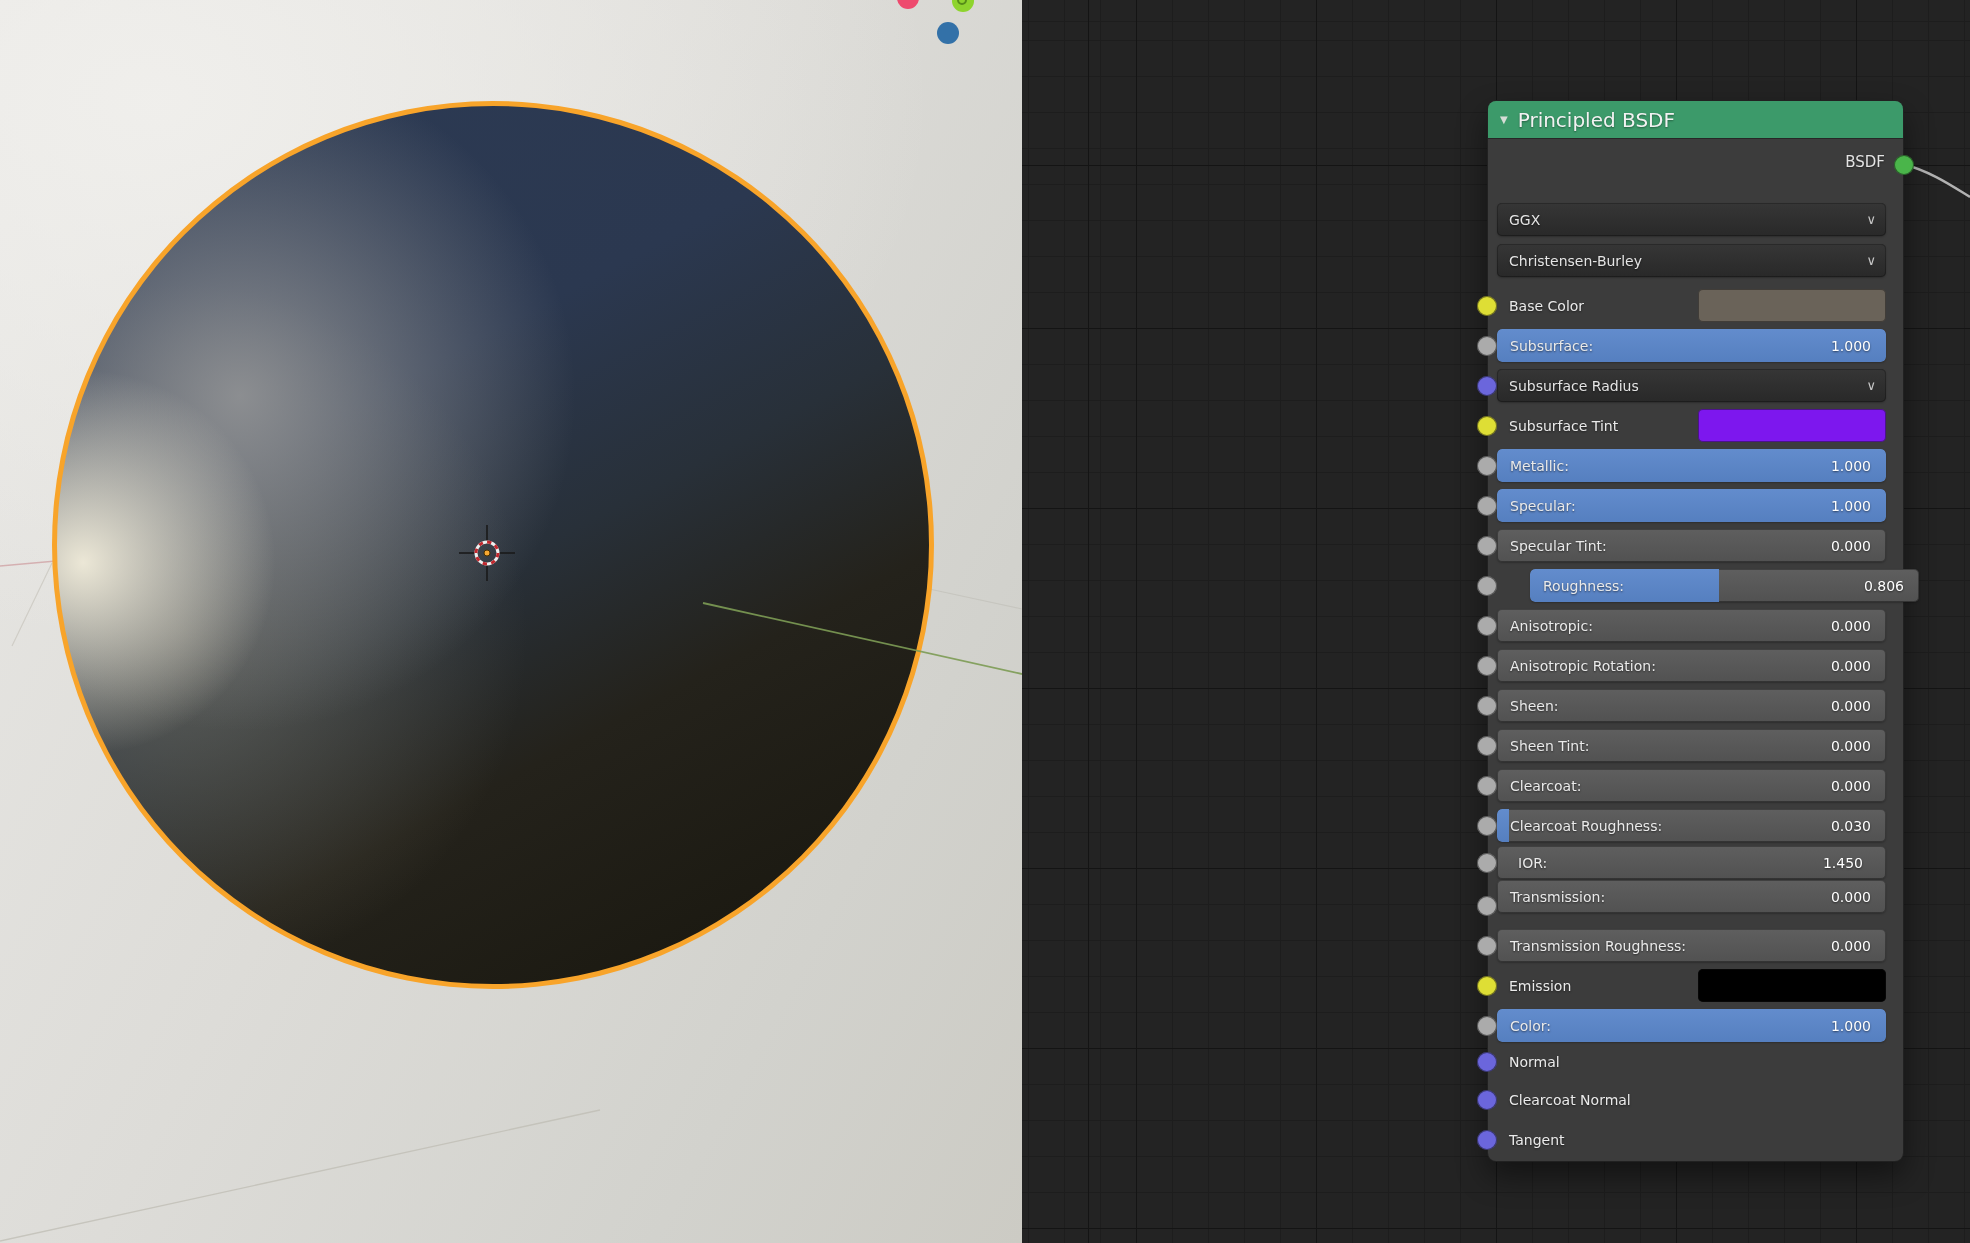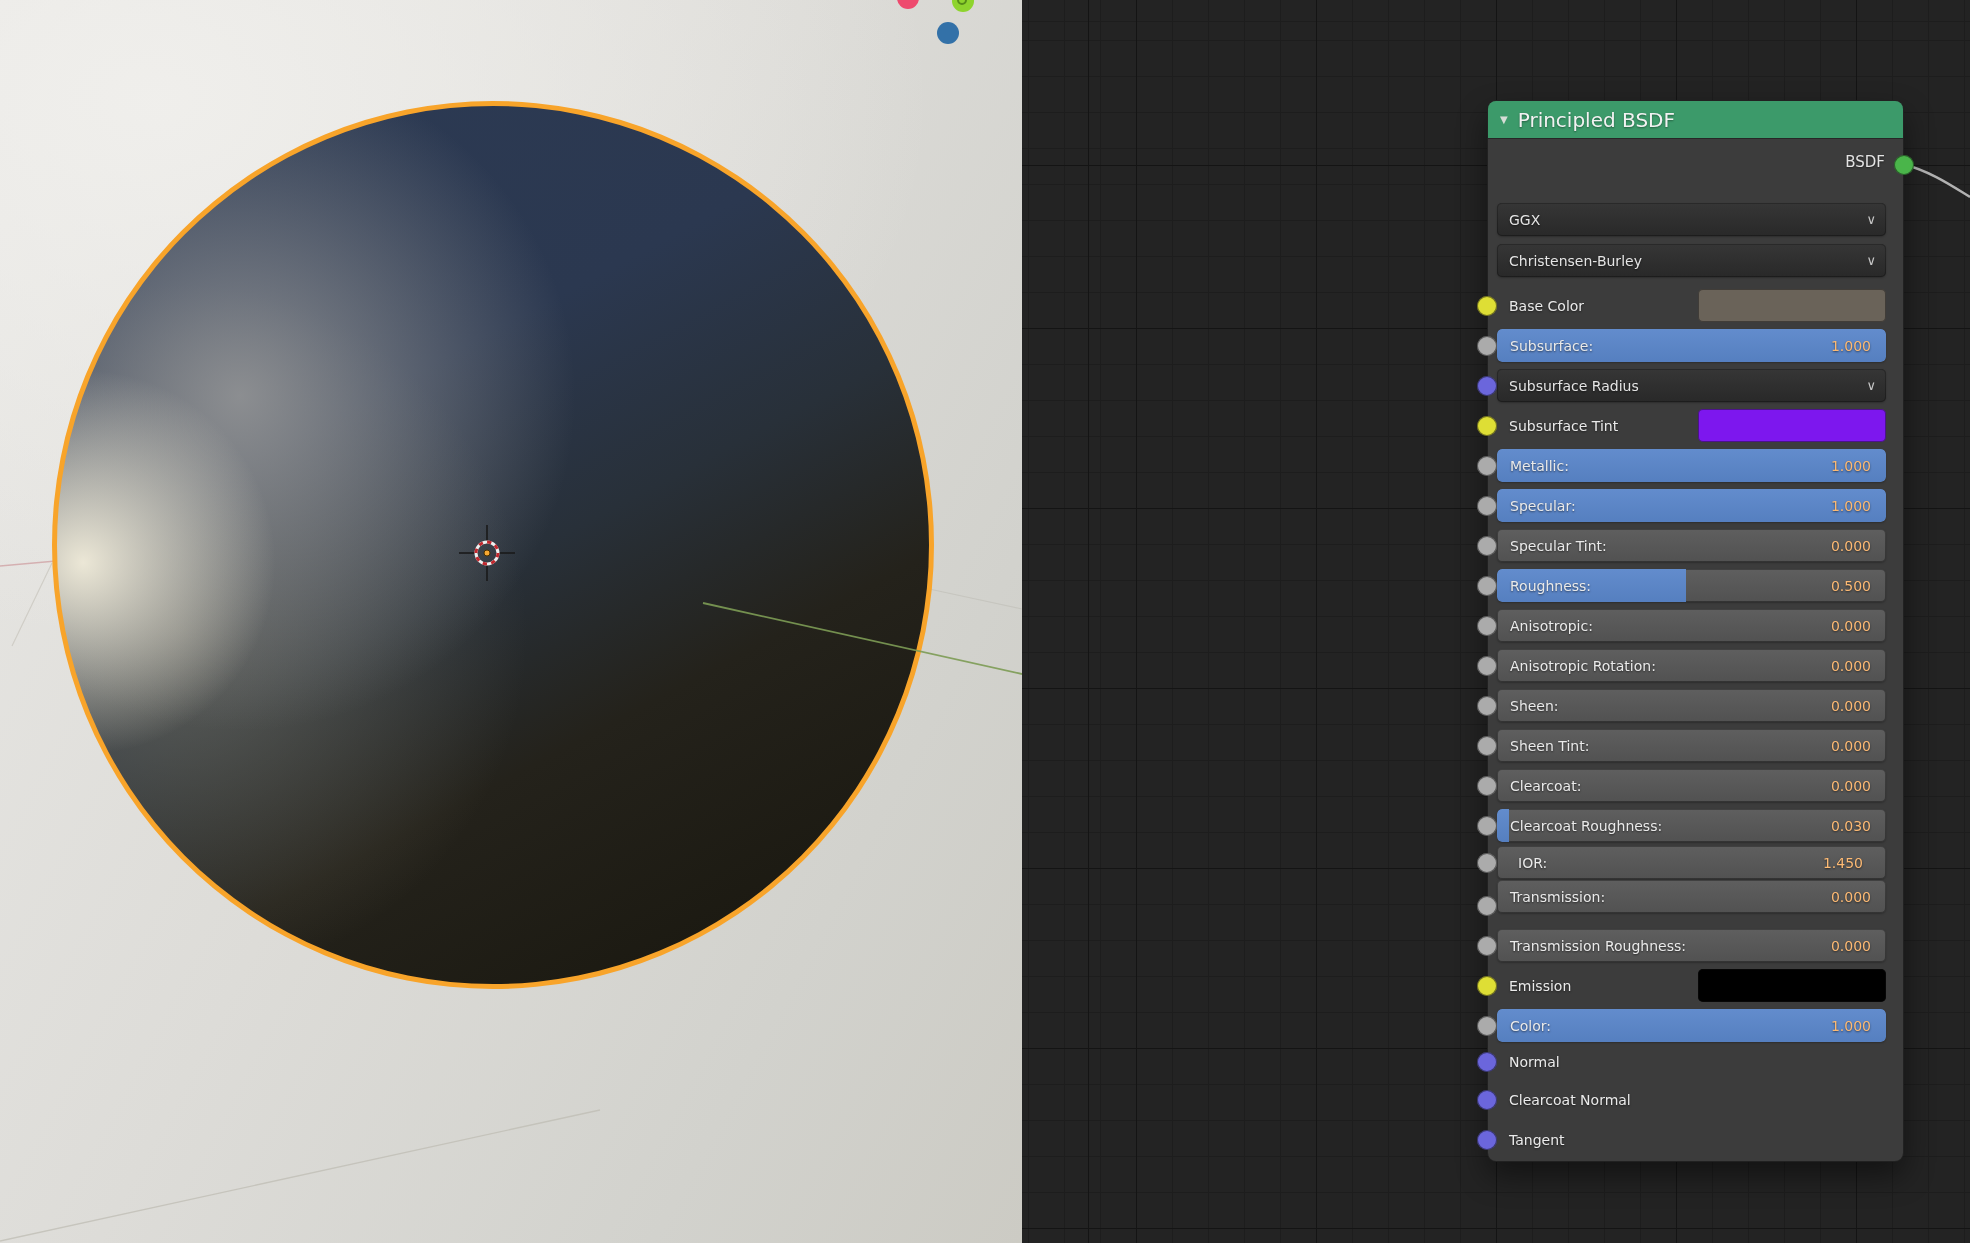--- a/index.html
+++ b/index.html
@@ -64,21 +64,21 @@
     box-shadow:inset 0 0 0 1px rgba(15,15,15,.45), 0 1px 2px rgba(0,0,0,.25);
     display:flex;align-items:center;overflow:hidden;}
   .widget .shine{position:absolute;inset:0;border-radius:5px;
     background:linear-gradient(180deg,rgba(255,255,255,.05),rgba(0,0,0,.05));pointer-events:none;}
   .w-select{background:#2b2b2b;}
   .w-select .lbl{margin-left:12px;text-shadow:0 1px 2px rgba(0,0,0,.6);}
   .chev{position:absolute;right:10px;color:#cccccc;font-size:13px;top:50%;transform:translateY(-54%);}
   .w-slider{background:#565656;align-items:center;}
   .w-slider .fill{position:absolute;left:0;top:0;bottom:0;background:#5a86ca;border-radius:5px 0 0 5px;}
   .w-slider .lbl,.w-number .lbl{margin-left:13px;position:relative;z-index:1;text-shadow:0 1px 2px rgba(0,0,0,.55);}
-  .w-slider .val,.w-number .val{position:absolute;right:15px;color:#fdba74;z-index:1;text-shadow:0 1px 2px rgba(0,0,0,.55);}
+  .w-slider .val,.w-number .val{position:absolute;right:15px;color:#ffffff;z-index:1;text-shadow:0 1px 2px rgba(0,0,0,.55);}
   .w-number{background:#565656;}
   .w-number .lbl{margin-left:21px;}
   .w-number .val{right:23px;}
   .colorrow{display:flex;align-items:center;height:33px;}
   .colorrow .lbl{margin-left:12px;text-shadow:0 1px 2px rgba(0,0,0,.5);}
   .swatch{position:absolute;right:0;top:0;width:188px;height:33px;border-radius:5px;
     box-shadow:inset 0 0 0 1px rgba(15,15,15,.45);}
   .plainrow{height:22px;display:flex;align-items:center;}
   .plainrow .lbl{margin-left:12px;text-shadow:0 1px 2px rgba(0,0,0,.5);}
 </style>
@@ -192,25 +192,25 @@
           </div>
         </div>
         <div class="nrow" style="top: 428px; height: 33px;">
           <div class="widget w-slider">
             <div class="fill" style="width:0%;"></div>
             <span class="lbl">Specular Tint:</span>
             <span class="val">0.000</span>
             <span class="shine"></span>
           </div>
         </div>
-        <div class="nrow" style="top: 468px; height: 33px;">
+        <div class="nrow" style="top: 468px; height: 33px; margin-left: 33px;">
           <div class="widget w-slider">
             <div class="fill" style="width:48.5%;"></div>
             <span class="lbl">Roughness:</span>
-            <span class="val">0.500</span>
+            <span class="val">0.806</span>
             <span class="shine"></span>
           </div>
         </div>
         <div class="nrow" style="top: 508px; height: 33px;">
           <div class="widget w-slider">
             <div class="fill" style="width:0%;"></div>
             <span class="lbl">Anisotropic:</span>
             <span class="val">0.000</span>
             <span class="shine"></span>
           </div>

